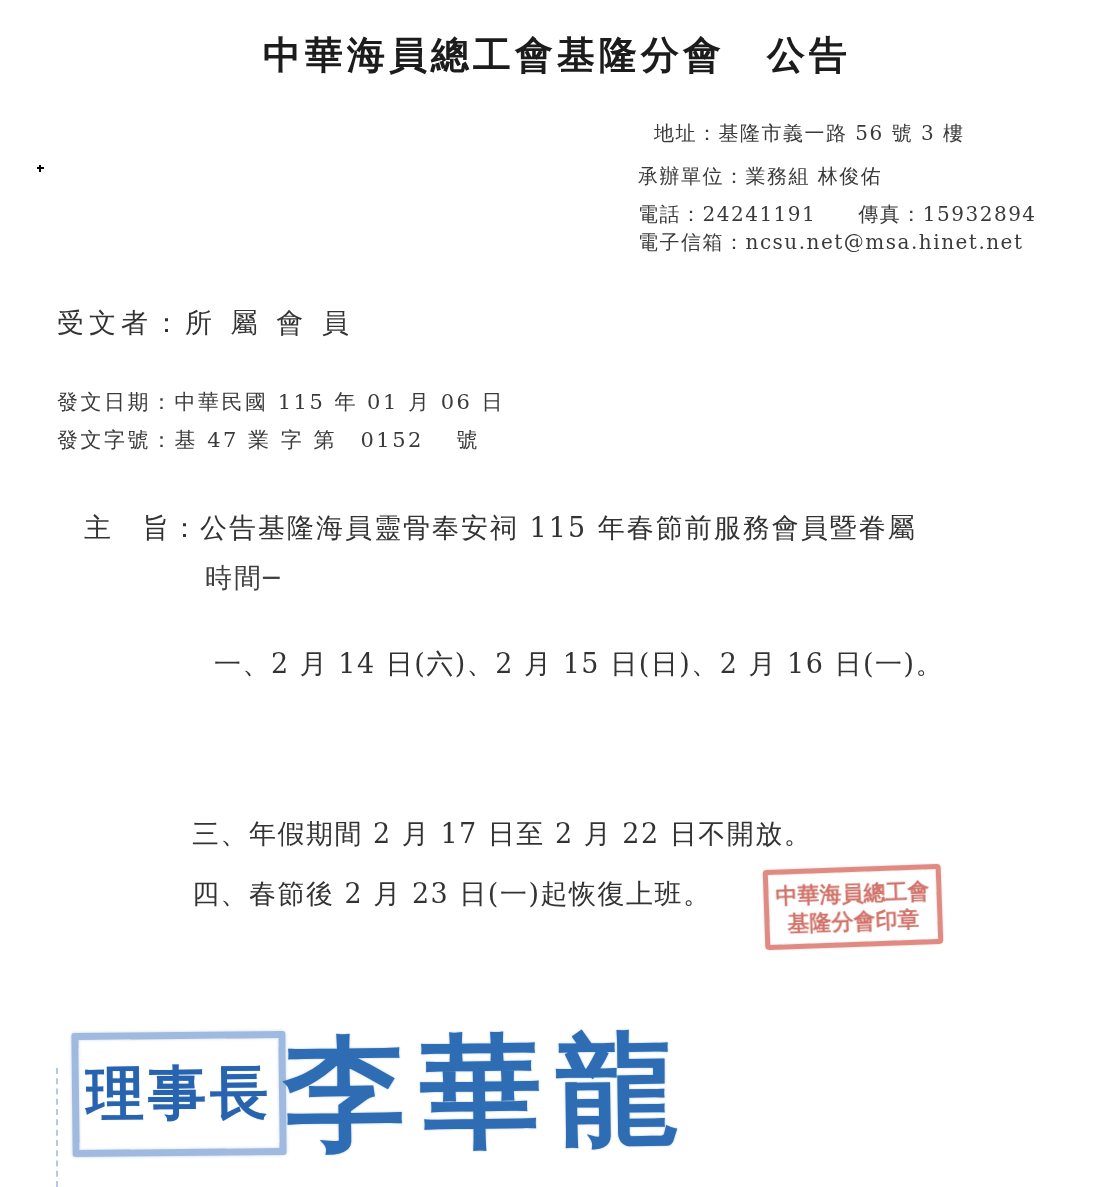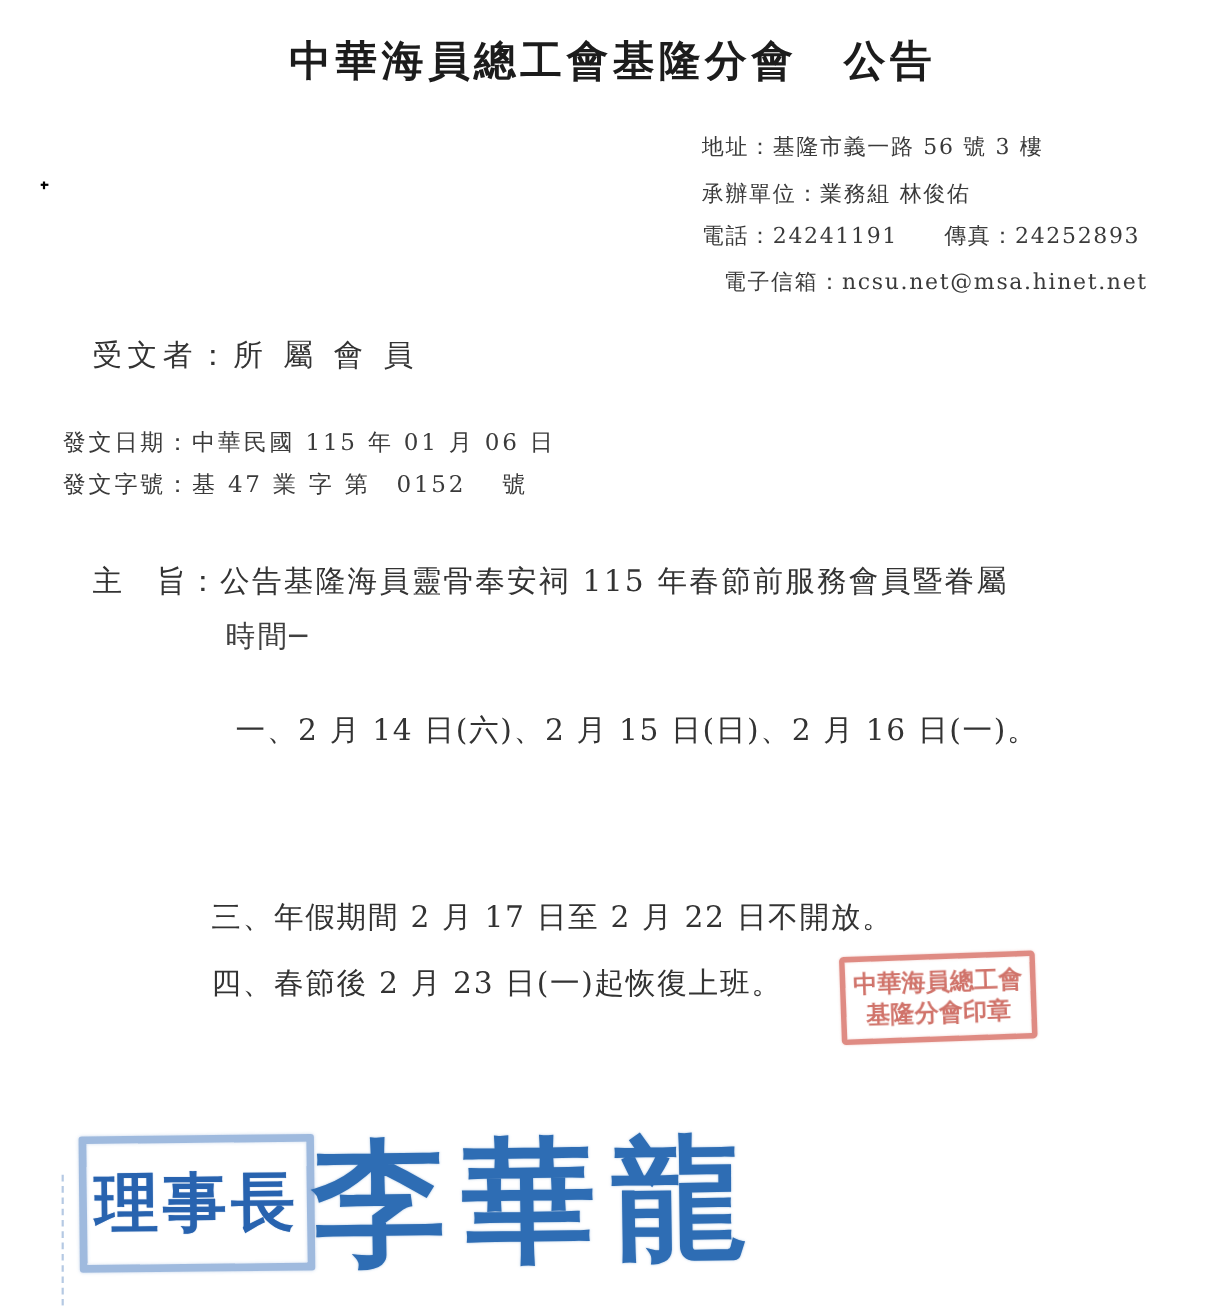--- a/index.html
+++ b/index.html
@@ -14,27 +14,27 @@
   }
   .abs { position: absolute; white-space: nowrap; }
 
   .doc-title {
     left: 263px; top: 30px;
     font-size: 38px; font-weight: 700;
     letter-spacing: 4px; color: #1c1c1c;
   }
 
   .contact-line { left: 638px; font-size: 20px; letter-spacing: 1.5px; color: #3a3a3a; }
-  .contact-1 { top: 120px; }
+  .contact-1 { top: 120px; margin-left: 16px; }
   .contact-2 { top: 163px; }
   .contact-3 { top: 201px; }
-  .contact-4 { top: 243px; margin-left: 20px; }
+  .contact-4 { top: 229px; }
   .fax-gap { display: inline-block; width: 42px; }
 
-  .recipient { left: 57px; top: 305px; font-size: 27px; letter-spacing: 5px; color: #333; margin-left: 27px; }
+  .recipient { left: 57px; top: 305px; font-size: 27px; letter-spacing: 5px; color: #333; }
 
   .meta-line { left: 57px; font-size: 21px; letter-spacing: 2.5px; color: #3a3a3a; }
   .meta-date { top: 388px; }
   .meta-ref  { top: 426px; }
 
   .subject-1 { left: 84px;  top: 510px; font-size: 27px; letter-spacing: 2px; color: #333; }
   .subject-2 { left: 205px; top: 560px; font-size: 27px; letter-spacing: 2px; color: #404040; }
 
   .item { left: 192px; font-size: 27px; letter-spacing: 1.5px; color: #333; }
   .item-1 { top: 646px; margin-left: 22px; }
@@ -99,21 +99,21 @@
 </head>
 <body>
 
 <div class="page">
 
   <div class="abs doc-title">中華海員總工會基隆分會　公告</div>
 
   <div class="abs contact-line contact-1">地址：基隆市義一路 56 號 3 樓</div>
   <div class="abs contact-line contact-2">承辦單位：業務組 林俊佑</div>
   <div class="abs contact-line contact-3">
-    <span>電話：24241191</span><span class="fax-gap"></span><span>傳真：24252893</span>
+    <span>電話：24241191</span><span class="fax-gap"></span><span>傳真：15932894</span>
   </div>
   <div class="abs contact-line contact-4">電子信箱：ncsu.net@msa.hinet.net</div>
 
   <div class="abs recipient">受文者：所 屬 會 員</div>
 
   <div class="abs meta-line meta-date">發文日期：中華民國 115 年 01 月 06 日</div>
   <div class="abs meta-line meta-ref">發文字號：基 47 業 字 第　0152　 號</div>
 
   <div class="abs subject-1">主　旨：公告基隆海員靈骨奉安祠 115 年春節前服務會員暨眷屬</div>
   <div class="abs subject-2">時間─</div>

